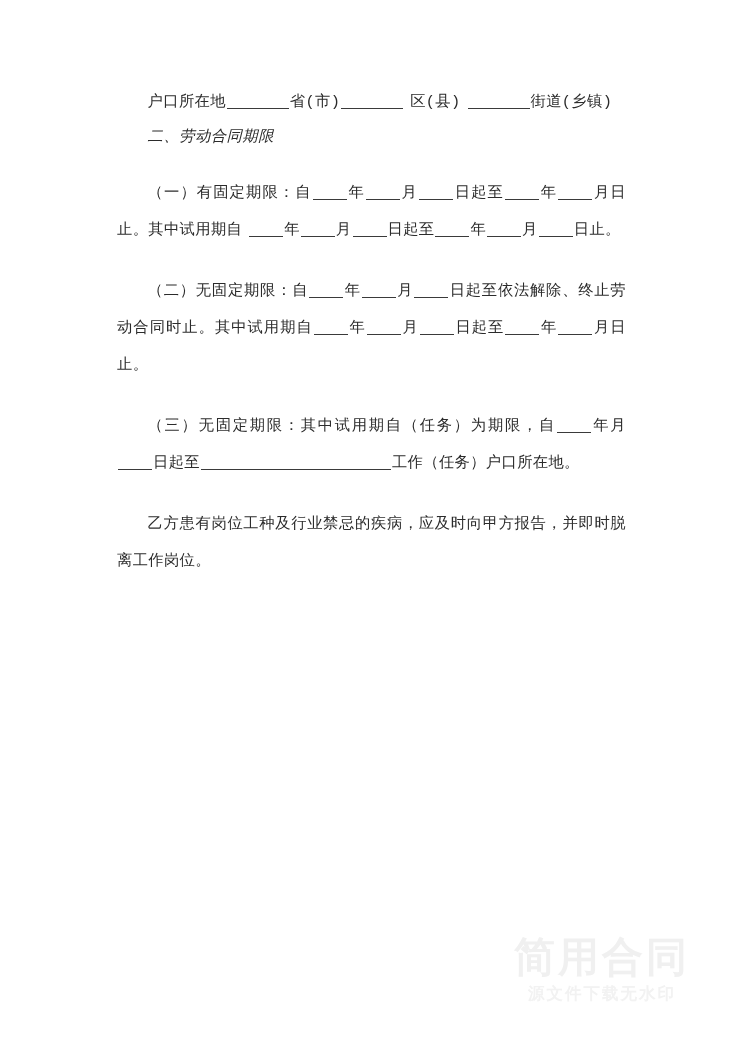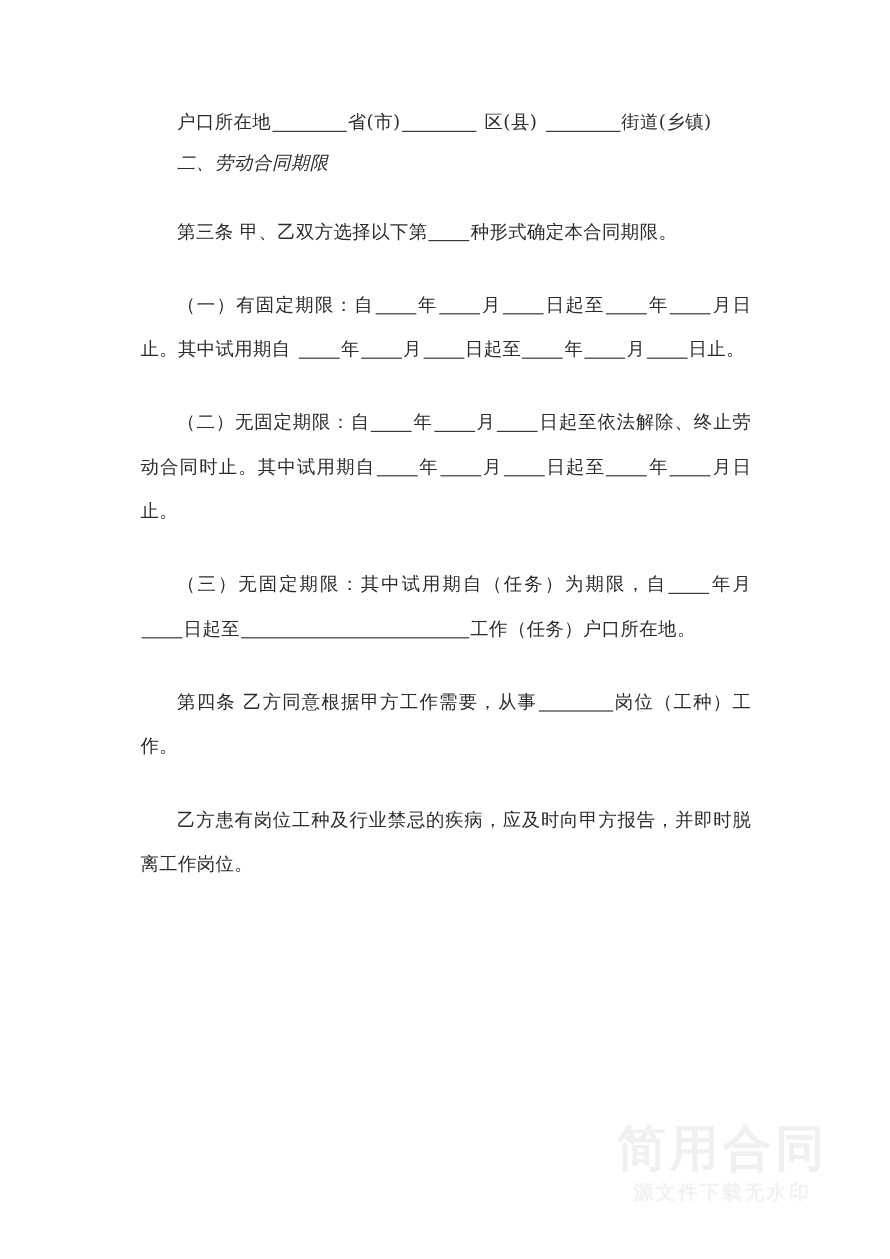--- a/index.html
+++ b/index.html
@@ -34,20 +34,21 @@
 
   .para {
     font-size: 15.3px;
     line-height: 37px;
     text-align: justify;
     text-justify: inter-ideograph;
     letter-spacing: 0.35px;
     margin: 0;
     color: #2b2b2b;
     white-space: normal;
+    font-family: Liberation Mono, monospace;
   }
 
   .para.indent {
     text-indent: 2em;
   }
   .gap-md  { margin-top: 24px; }
   .gap-lg  { margin-top: 26px; }
 
   .heading {
     font-size: 15.3px;
@@ -101,25 +102,23 @@
   }
 </style>
 </head>
 <body>
 
 <div id="page">
 
   <div id="doc-body">
       <div class="para indent"><span>户口所在地</span><span class="blank w3"></span><span>省(市)</span><span class="blank w3"></span><span class="sp"></span><span>区(县)</span><span class="sp"></span><span class="blank w3"></span><span>街道(乡镇)</span></div>
       <div class="heading gap-lg"><span>二、劳动合同期限</span></div>
-      <div class="para indent gap-md"><span>第三条  甲、乙双方选择以下第</span><span class="blank w1"></span><span>种形式确定本合同期限。</span></div>
       <div class="para indent gap-md"><span>（一）有固定期限：自</span><span class="blank w1"></span><span>年</span><span class="blank w1"></span><span>月</span><span class="blank w1"></span><span>日起至</span><span class="blank w1"></span><span>年</span><span class="blank w1"></span><span>月</span><span>日止。其中试用期自</span><span class="sp"></span><span class="blank w1"></span><span>年</span><span class="blank w1"></span><span>月</span><span class="blank w1"></span><span>日起至</span><span class="blank w1"></span><span>年</span><span class="blank w1"></span><span>月</span><span class="blank w1"></span><span>日止。</span></div>
       <div class="para indent gap-md"><span>（二）无固定期限：自</span><span class="blank w1"></span><span>年</span><span class="blank w1"></span><span>月</span><span class="blank w1"></span><span>日起至依法解除、终止劳动合同时止。其中试用期自</span><span class="blank w1"></span><span>年</span><span class="blank w1"></span><span>月</span><span class="blank w1"></span><span>日起至</span><span class="blank w1"></span><span>年</span><span class="blank w1"></span><span>月</span><span>日止。</span></div>
       <div class="para indent gap-md"><span>（三）无固定期限：其中试用期自（任务）为期限，自</span><span class="blank w1"></span><span>年</span><span>月</span><span class="blank w1"></span><span>日起至</span><span class="blank w9"></span><span>工作（任务）户口所在地。</span></div>
-      <div class="para indent gap-md"><span>第四条  乙方同意根据甲方工作需要，从事</span><span class="blank w3"></span><span>岗位（工种）工作。</span></div>
       <div class="para indent gap-md"><span>乙方患有岗位工种及行业禁忌的疾病，应及时向甲方报告，并即时脱离工作岗位。</span></div>
     </div>
 
   <div id="watermark">
     <div class="wm-main">简用合同</div>
     <div class="wm-sub">源文件下载无水印</div>
   </div>
 
 </div>
 

